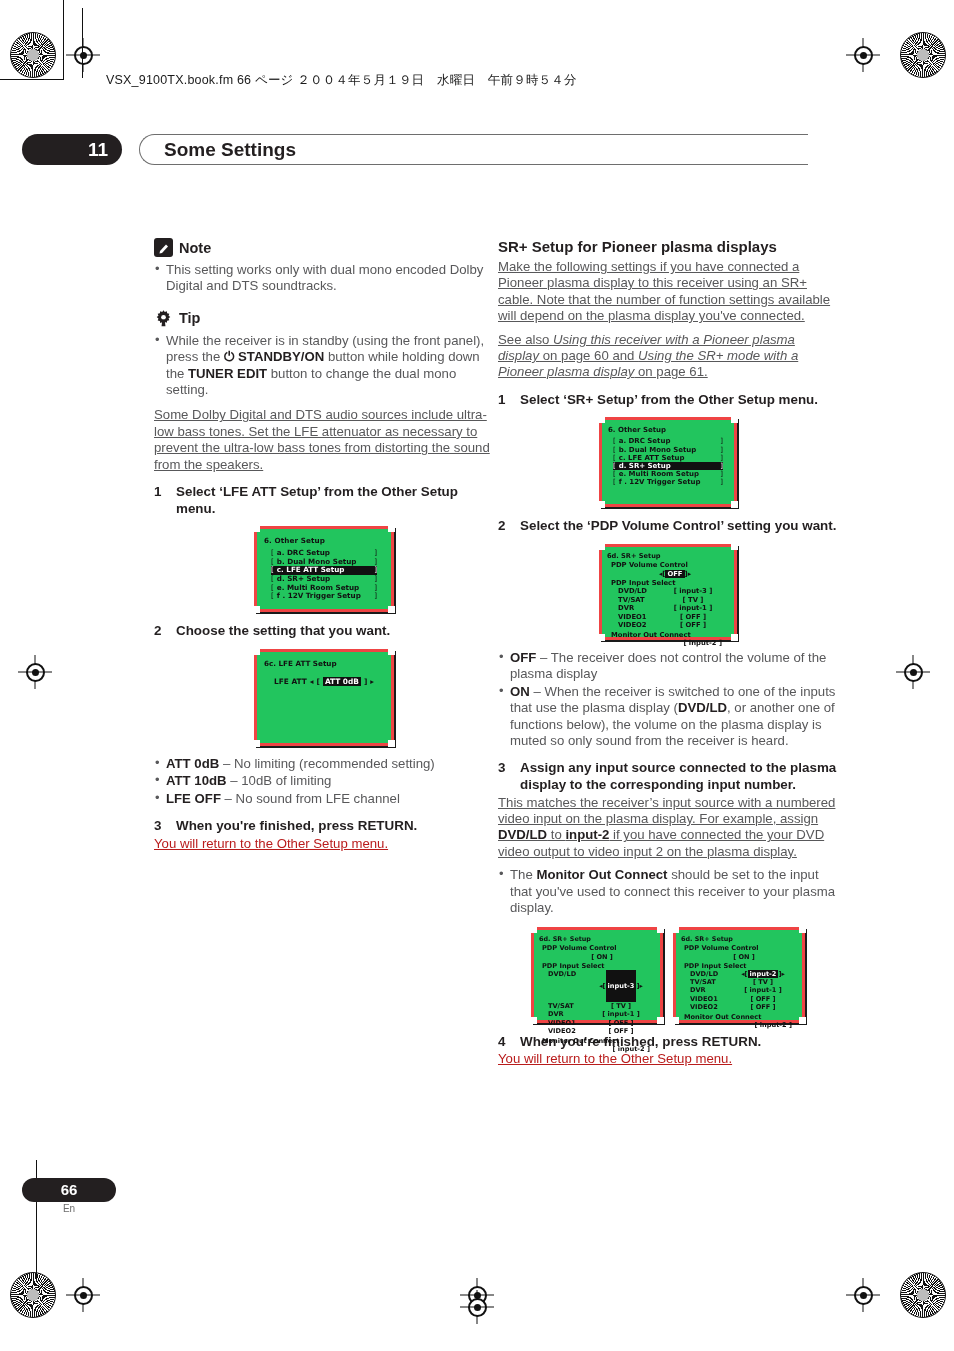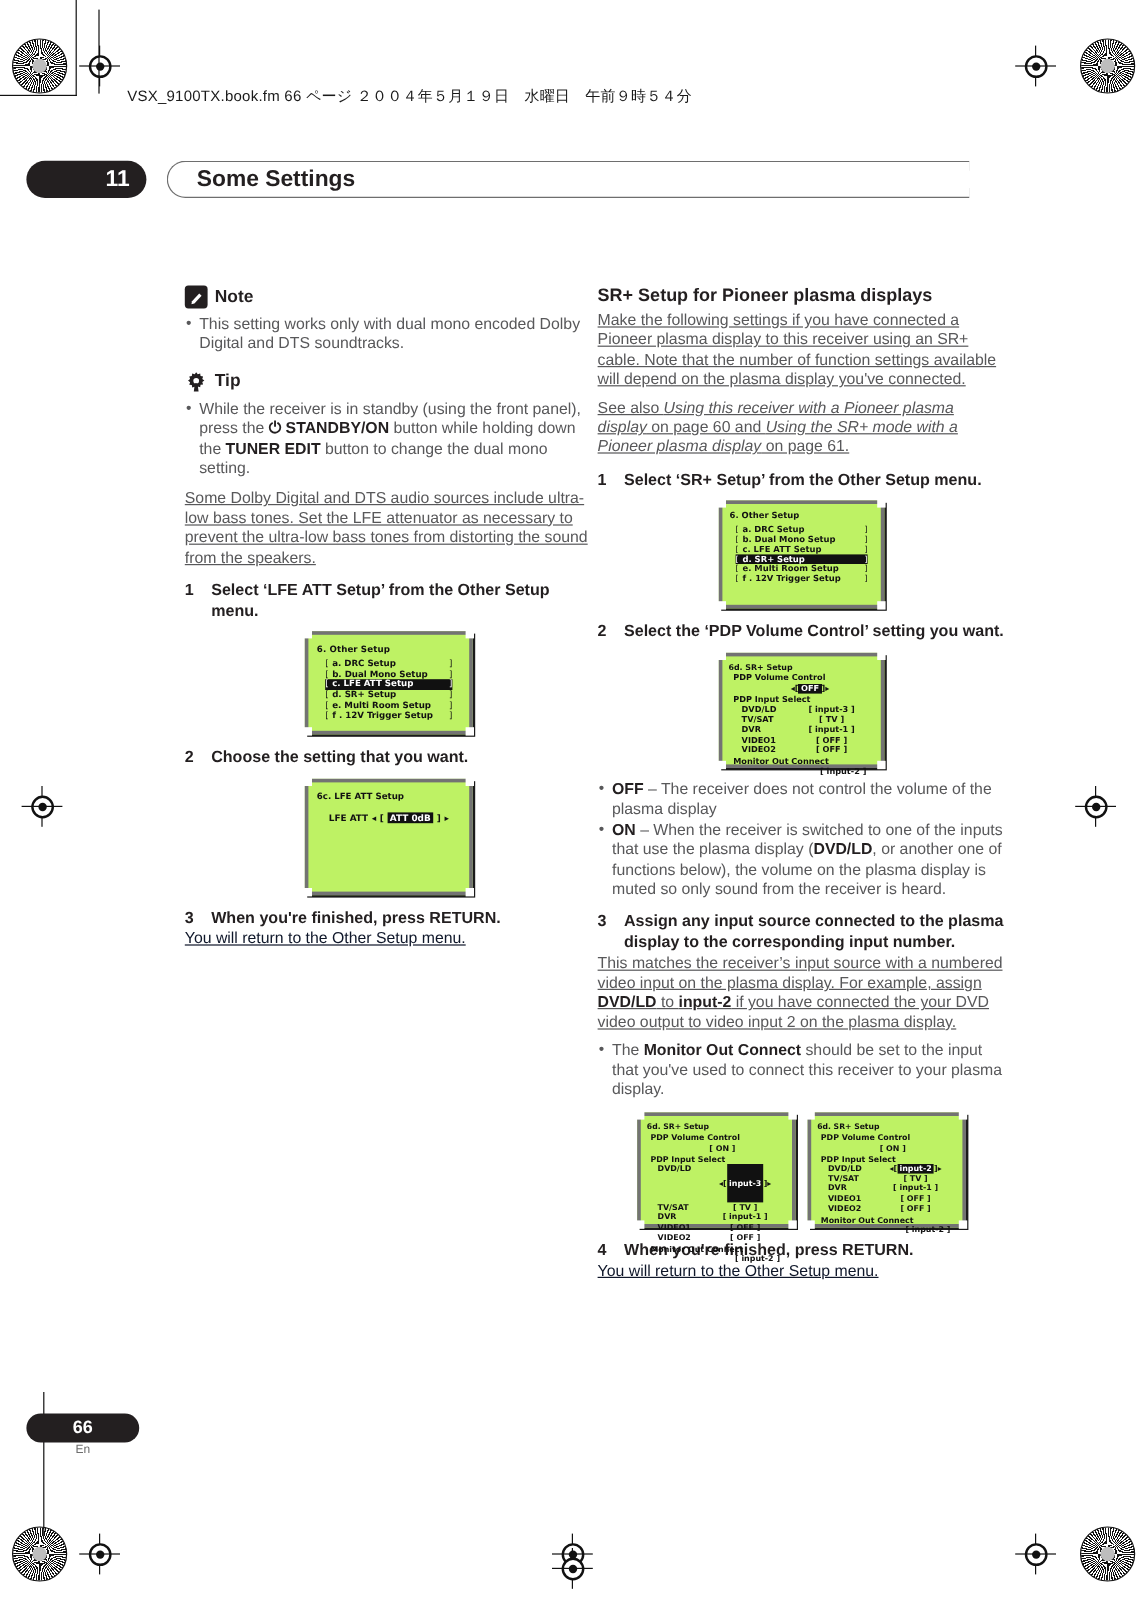--- a/index.html
+++ b/index.html
@@ -103,27 +103,27 @@
   }
   h3.sec.first { margin-top:14px; }
 
   .step {
     font-size:13.4px; font-weight:bold; color:#231f20;
     line-height:16.6px; margin:11px 0 4px 0;
     display:flex; gap:0;
   }
   .step .n { width:22px; flex:0 0 22px; }
   .step .t { flex:1; }
-  .step-sub { font-size:13.2px; line-height:16.4px; color:#0f172a; margin:0 0 6px 0; }
+  .step-sub { font-size:13.2px; line-height:16.4px; color:#b91c1c; margin:0 0 6px 0; }
 
   
   .osd-wrap { display:flex; justify-content:center; margin:9px 0 10px 0; }
   .osd {
-    position:relative; background:#bef264;
-    border:3px solid #737373;
+    position:relative; background:#22c55e;
+    border:3px solid #ef4444;
     font-family:"DejaVu Sans", sans-serif;
     color:#111;
     box-shadow:2px 2px 0 #1a1a1a;
   }
   .osd .corner-tl, .osd .corner-tr, .osd .corner-bl, .osd .corner-br {
     position:absolute; width:7px; height:7px; background:#ffffff;
   }
   .osd .corner-tl { left:-4px; top:-4px; }
   .osd .corner-tr { right:-4px; top:-4px; }
   .osd .corner-bl { left:-4px; bottom:-4px; }
@@ -340,20 +340,25 @@
           <span>LFE ATT</span>
           <span>◂</span>
             <span>[</span>
             <span class="hl" style="padding:0 2px;">ATT 0dB</span>
             <span>]</span>
           <span>▸</span>
         </div>
       </div>
     </div>
 
+    <ul class="bul" style="margin-top:2px;">
+      <li><b>ATT 0dB</b><span> – No limiting (recommended setting)</span></li>
+      <li><b>ATT 10dB</b><span> – 10dB of limiting</span></li>
+      <li><b>LFE OFF</b><span> – No sound from LFE channel</span></li>
+    </ul>
 
     <div class="step" style="margin-bottom:1px;">
       <span class="n">3</span>
       <span class="t">When you're finished, press RETURN.</span>
     </div>
     <p class="step-sub">You will return to the Other Setup menu.</p>
   </div>
 
   <div class="col col-right">
 

